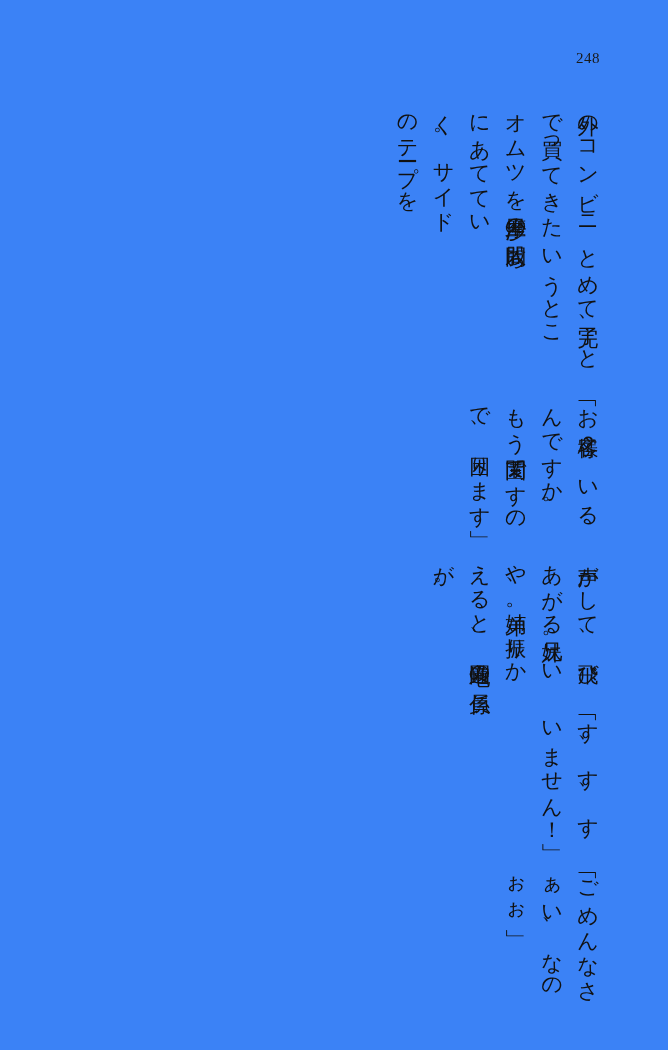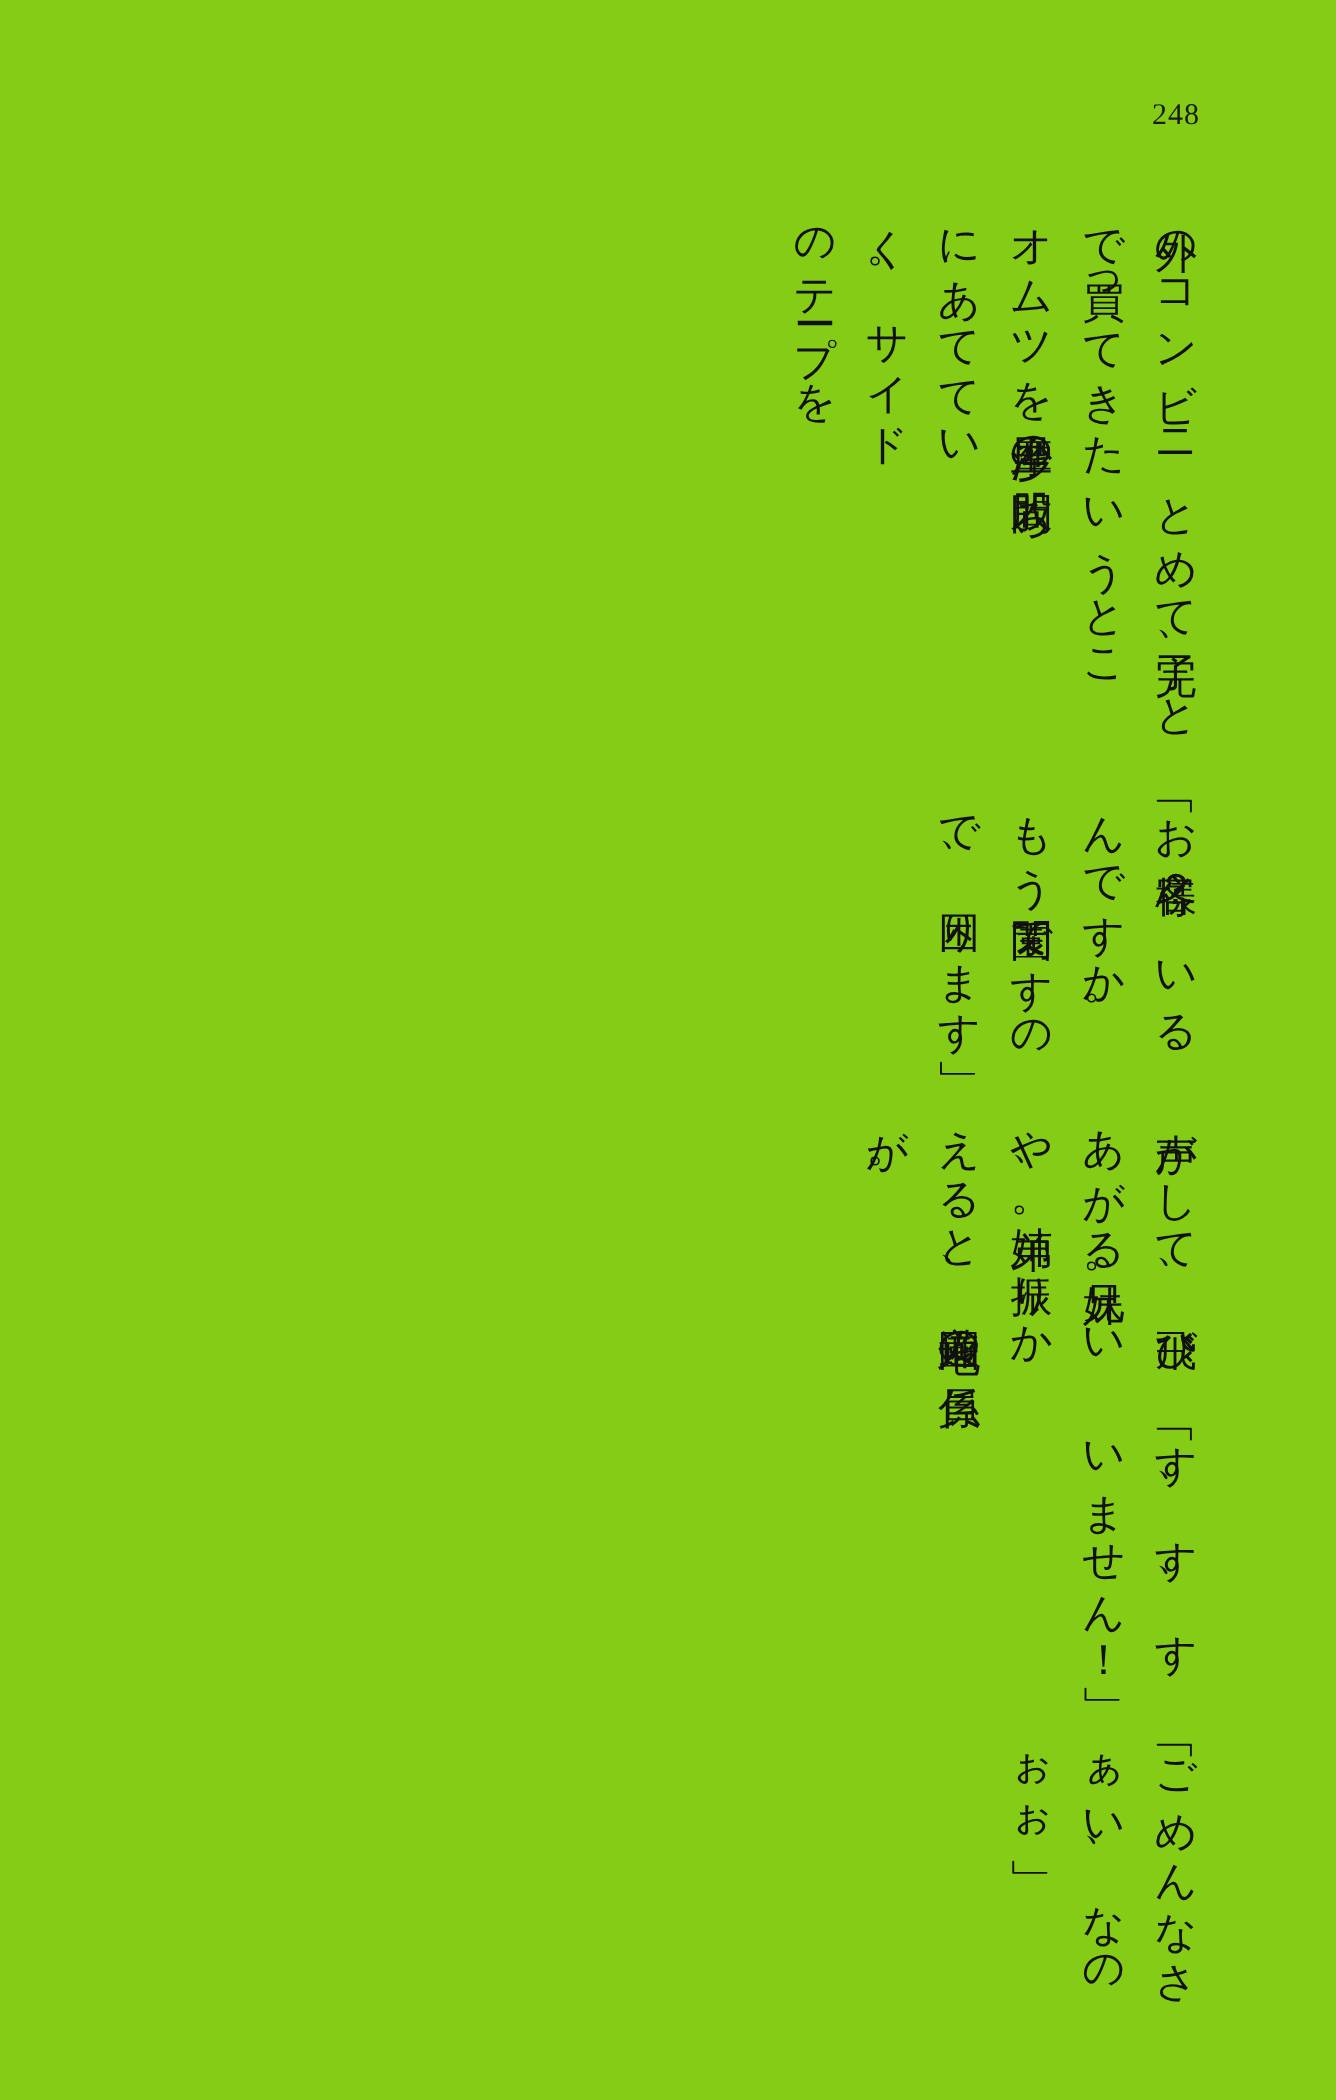--- a/index.html
+++ b/index.html
@@ -12,21 +12,21 @@
     height: 1050px;
     position: relative;
     overflow: hidden;
     font-family: "Liberation Serif", "DejaVu Serif", serif;
     color: #1a1a1a;
   }
 
   .page {
     position: absolute;
     inset: 0;
-    background: #84cc16;
+    background: #3b82f6;
   }
 
   .page-number {
     position: absolute;
     top: 50px;
     right: 68px;
     font-family: "Liberation Serif", "DejaVu Serif", serif;
     font-size: 15px;
     letter-spacing: 0.5px;
     color: #1a1a1a;

